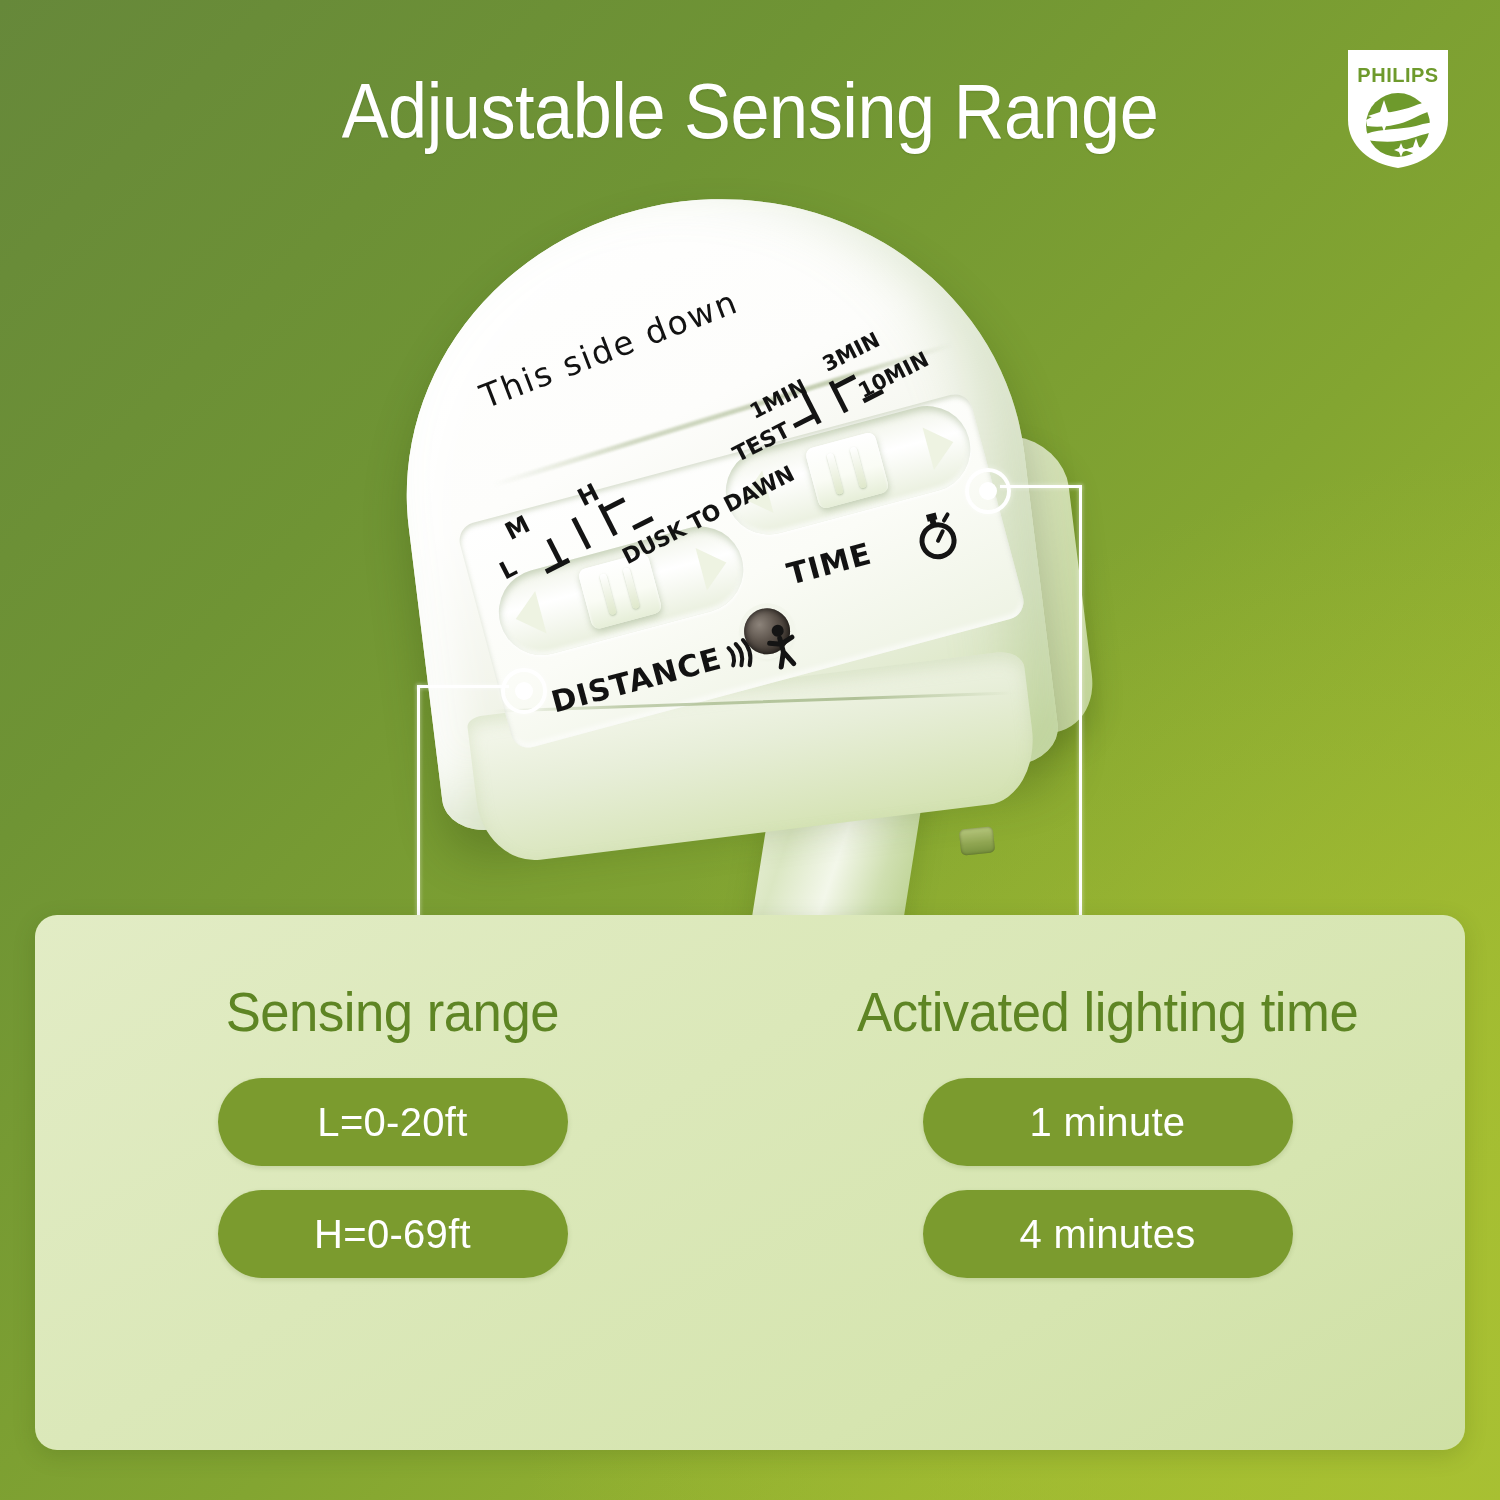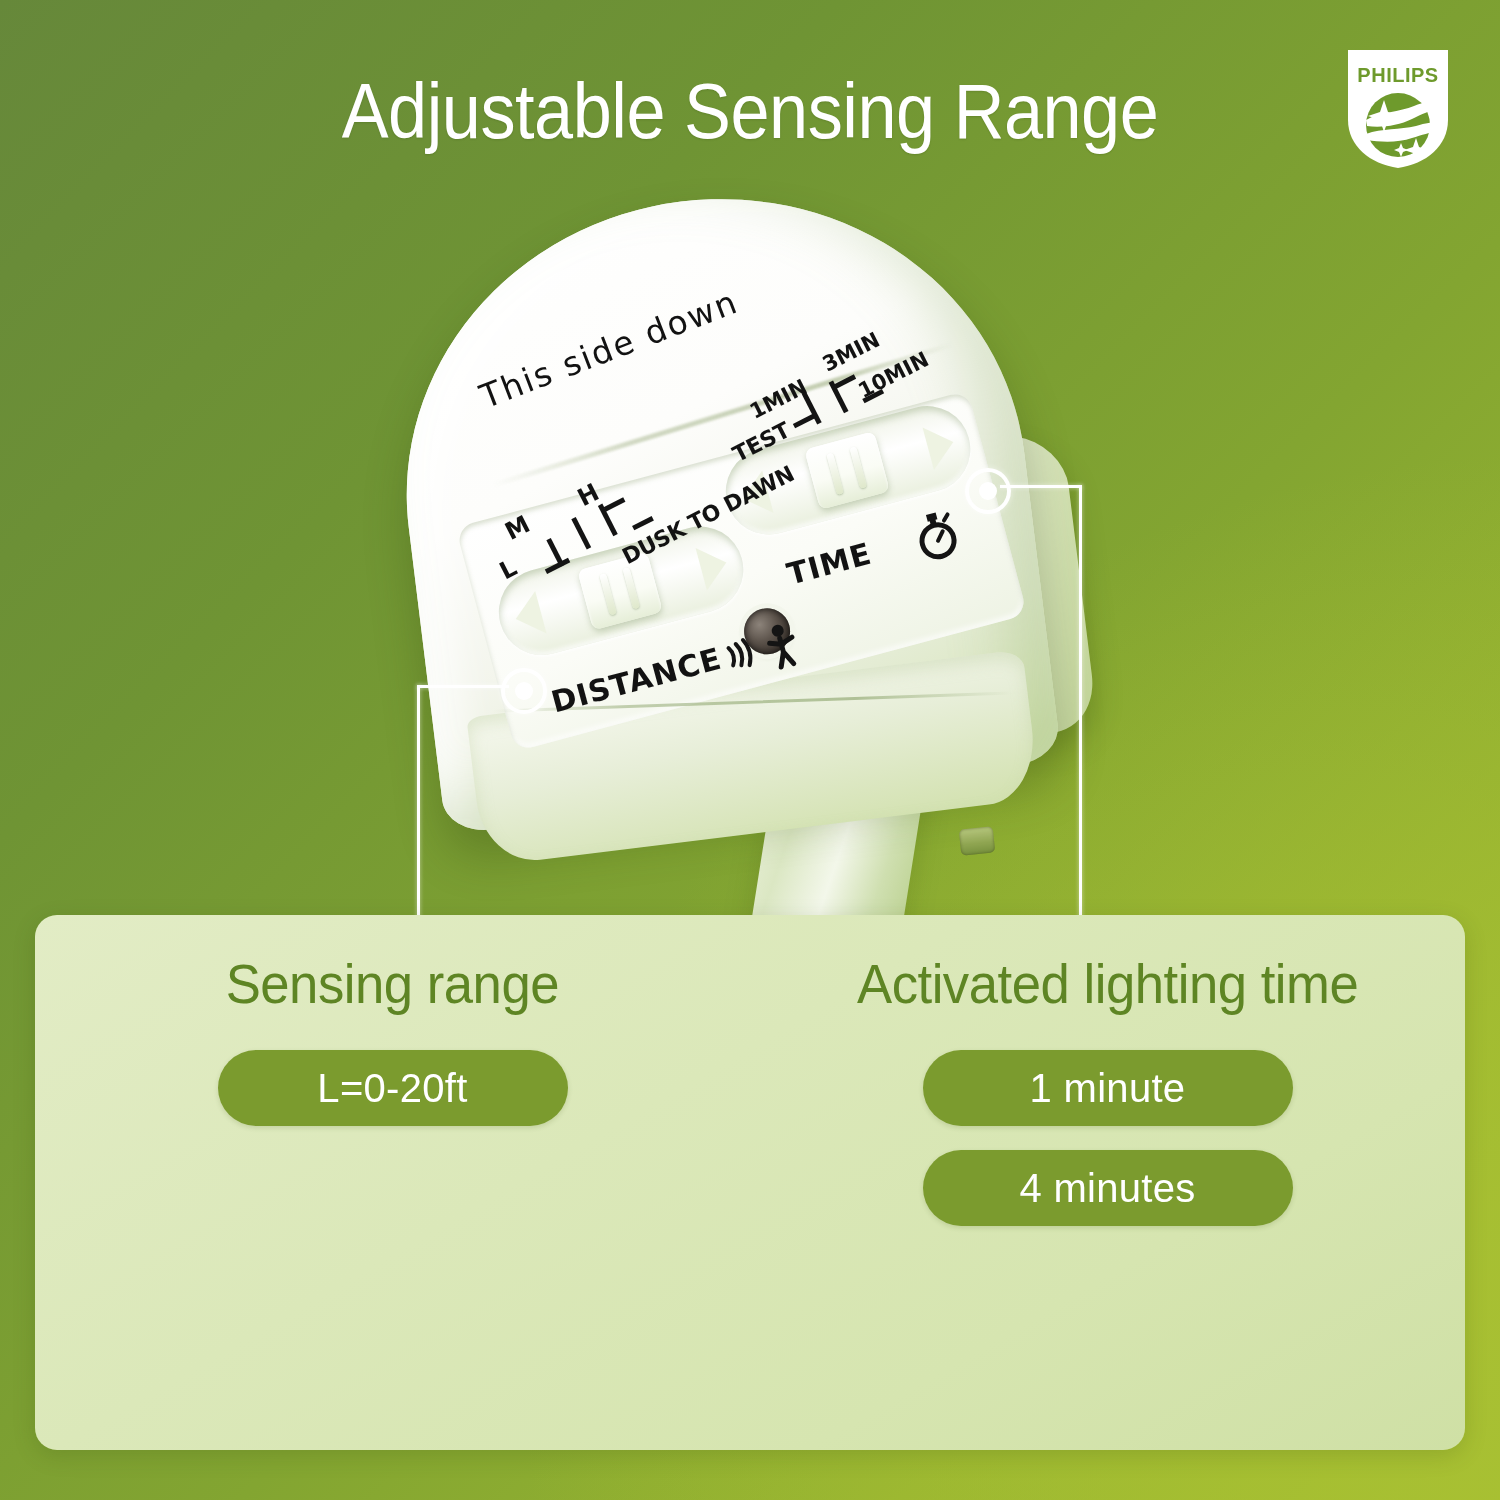--- a/index.html
+++ b/index.html
@@ -294,34 +294,34 @@
     position: absolute;
     left: 0; top: 0;
     width: 100%; height: 100%;
     display: flex;
   }
   .panel-col {
     flex: 1;
     display: flex;
     flex-direction: column;
     align-items: center;
-    padding-top: 36px;
+    padding-top: 64px;
   }
   .col-head {
     color: #5e8524;
     font-size: 56px;
     font-weight: 400;
     letter-spacing: -0.5px;
     transform: scaleX(0.94);
     white-space: nowrap;
     margin-bottom: 34px;
   }
   .pill {
     width: 350px;
-    height: 76px;
+    height: 88px;
     border-radius: 44px;
     background: #7b9b2e;
     color: #ffffff;
     display: flex;
     align-items: center;
     justify-content: center;
     font-size: 40px;
     font-weight: 400;
     letter-spacing: 0.3px;
     margin-bottom: 24px;
@@ -436,20 +436,21 @@
   <div class="callout-line" style="left:1000px; top:485px; width:82px; height:3px;"></div>
   <div class="callout-line" style="left:1079px; top:485px; width:3px; height:485px;"></div>
   <div class="callout-dot" style="left:1062px; top:949px;"></div>
 
   <div class="panel">
     <div class="panel-cols">
 
       <div class="panel-col">
         <div class="col-head">Sensing range</div>
         <div class="pill">L=0-20ft</div>
+        <div class="pill">H=0-69ft</div>
       </div>
 
       <div class="panel-col">
         <div class="col-head">Activated lighting time</div>
         <div class="pill wide">1 minute</div>
         <div class="pill wide">4 minutes</div>
       </div>
 
     </div>
   </div>

